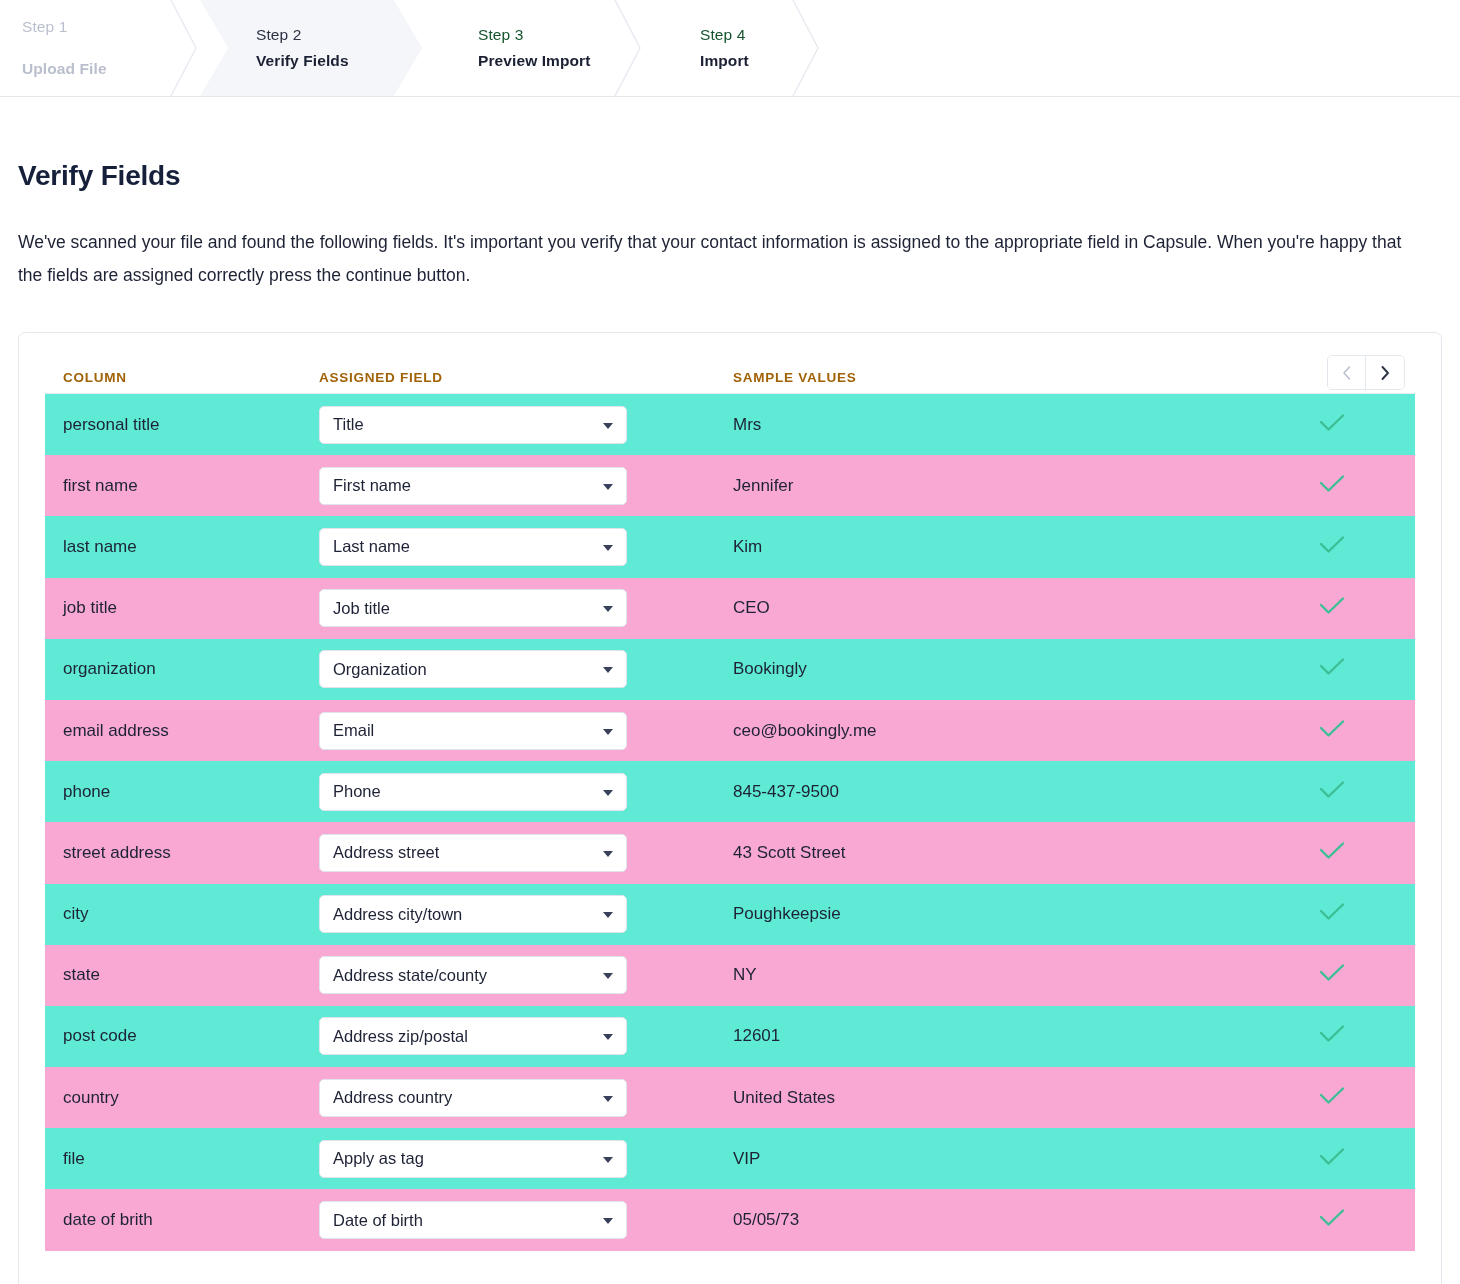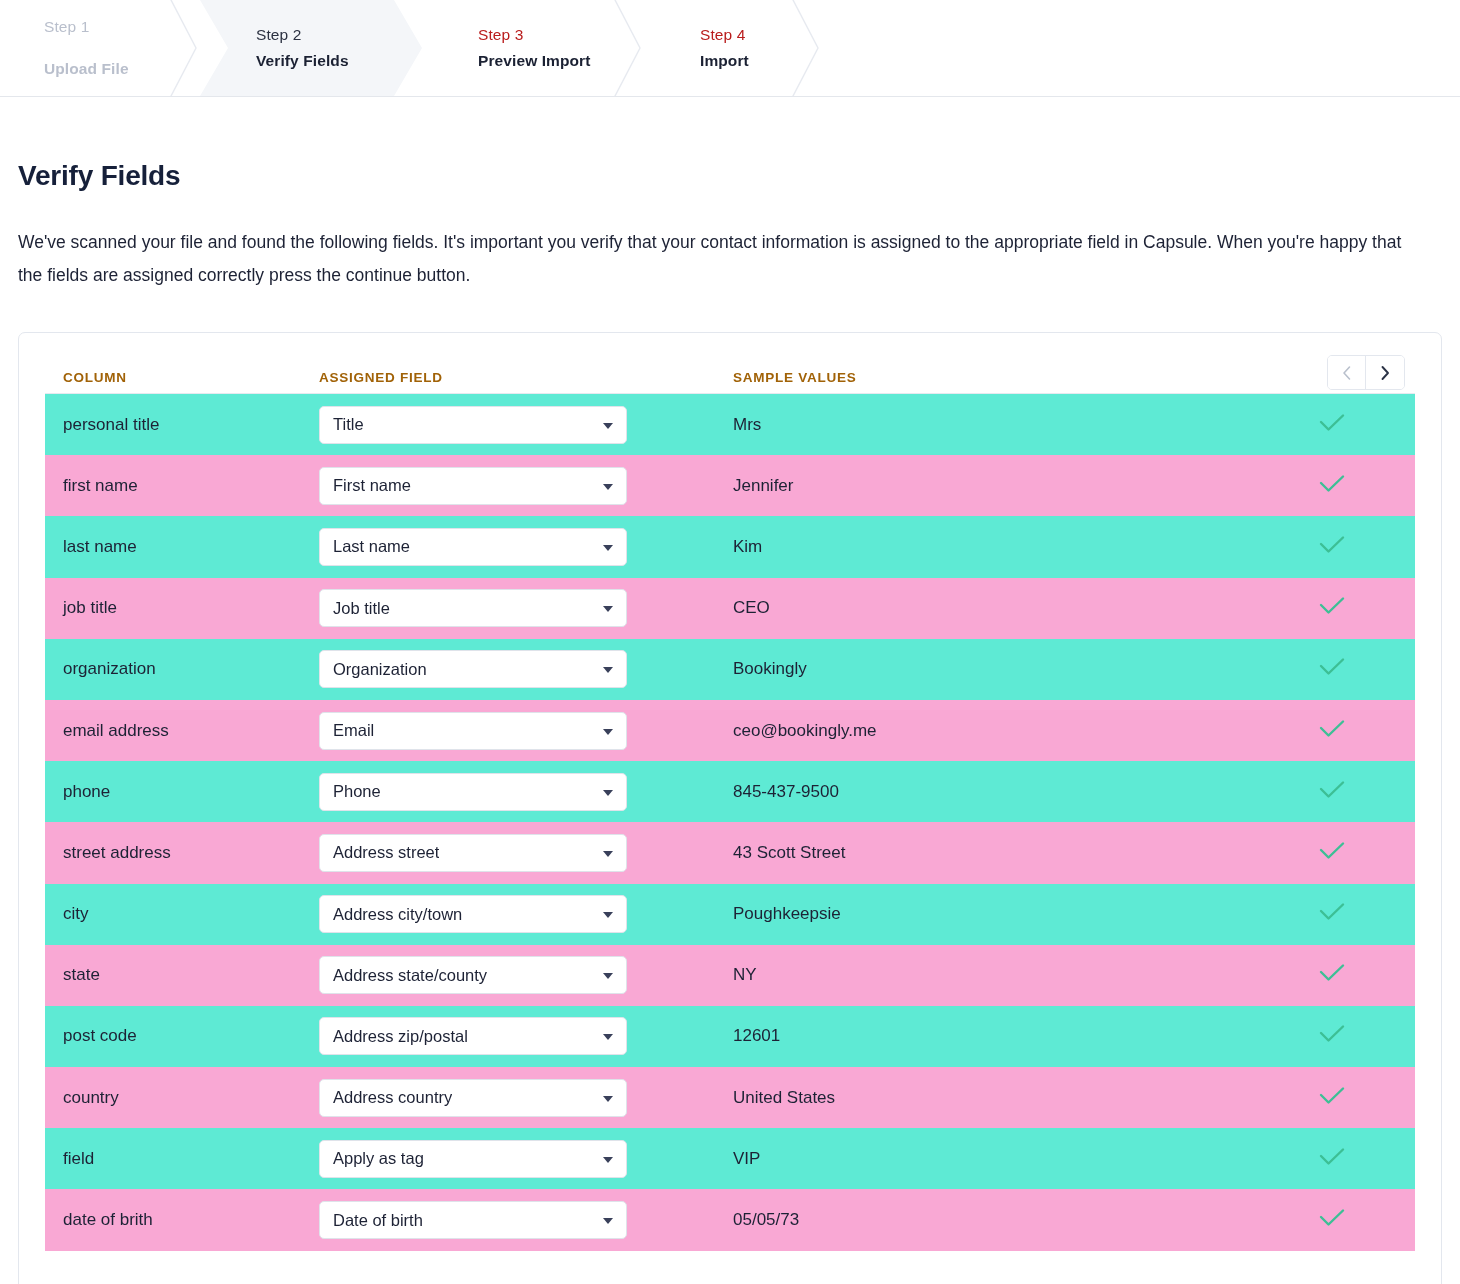--- a/index.html
+++ b/index.html
@@ -28,21 +28,21 @@
   }
   .step {
     position: relative;
     width: 222px;
     display: flex;
     flex-direction: column;
     justify-content: center;
     padding-left: 56px;
     flex: 0 0 auto;
   }
-  .step:first-child { padding-left: 44px; width: 200px; }
+  .step:first-child { padding-left: 22px; width: 200px; }
 
   .step .num {
     font-size: 15.5px;
     line-height: 26px;
     letter-spacing: .1px;
   }
   .step .label {
     font-size: 15.5px;
     line-height: 26px;
     letter-spacing: .1px;
@@ -55,21 +55,21 @@
     z-index: 2;
   }
   .step.active .num { color: #2c3242; font-weight: 400; }
   .step.active .label { color: #1b2133; font-weight: 700; }
 
   .step.done .num,
   .step.done .label { color: #b9bfcc; }
   .step.done .label { font-weight: 700; margin-top: 16px; }
   .step.done .num { font-weight: 400; }
 
-  .step.todo .num { color: #b91c1c; font-weight: 400; }
+  .step.todo .num { color: #14532d; font-weight: 400; }
   .step.todo .label { color: #1b2133; font-weight: 700; }
 
   
   .chev-sep {
     position: absolute;
     top: 0;
     width: 30px;
     height: 96px;
     pointer-events: none;
   }
@@ -474,21 +474,21 @@
               </div>
             </div>
             <div class="cell-sample">United States</div>
             <div class="cell-status">
               <span class="check"><svg width="26" height="20" viewBox="0 0 26 20" fill="none">
                   <path d="M2 9 L9.5 16.5 L24 2.5" stroke="#3dbf95" stroke-width="2.4" stroke-linecap="round" stroke-linejoin="round"></path>
                 </svg></span>
             </div>
           </div>
           <div class="row alt">
-            <div class="cell-column">field</div>
+            <div class="cell-column">file</div>
             <div class="cell-assigned">
               <div class="select">
                 <span class="sel-text">Apply as tag</span>
                 <span class="caret"></span>
               </div>
             </div>
             <div class="cell-sample">VIP</div>
             <div class="cell-status">
               <span class="check"><svg width="26" height="20" viewBox="0 0 26 20" fill="none">
                   <path d="M2 9 L9.5 16.5 L24 2.5" stroke="#3dbf95" stroke-width="2.4" stroke-linecap="round" stroke-linejoin="round"></path>

